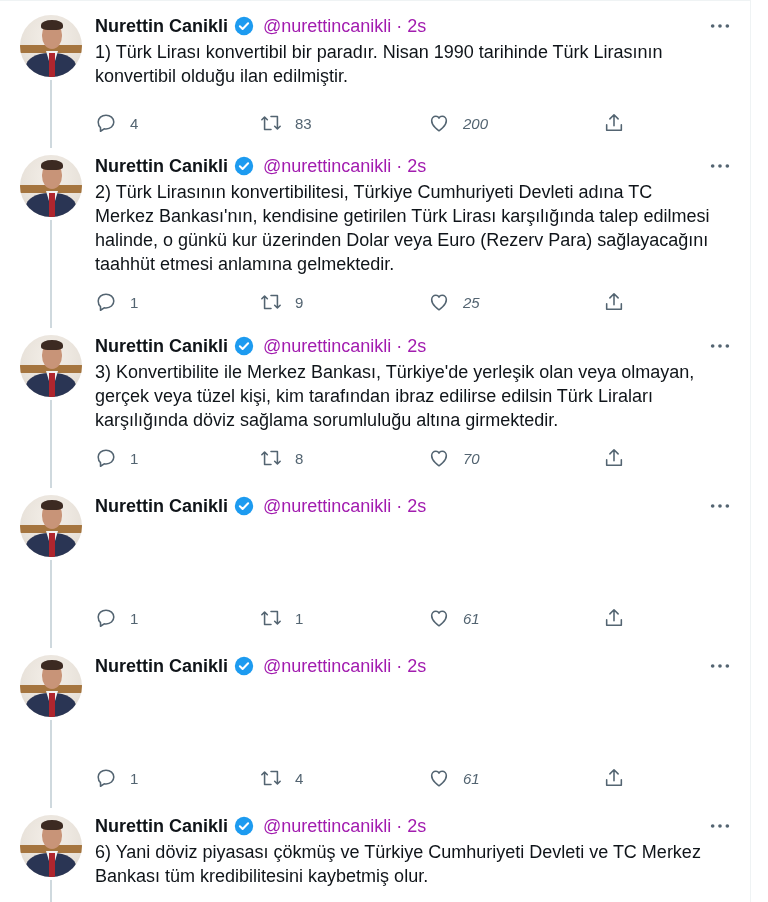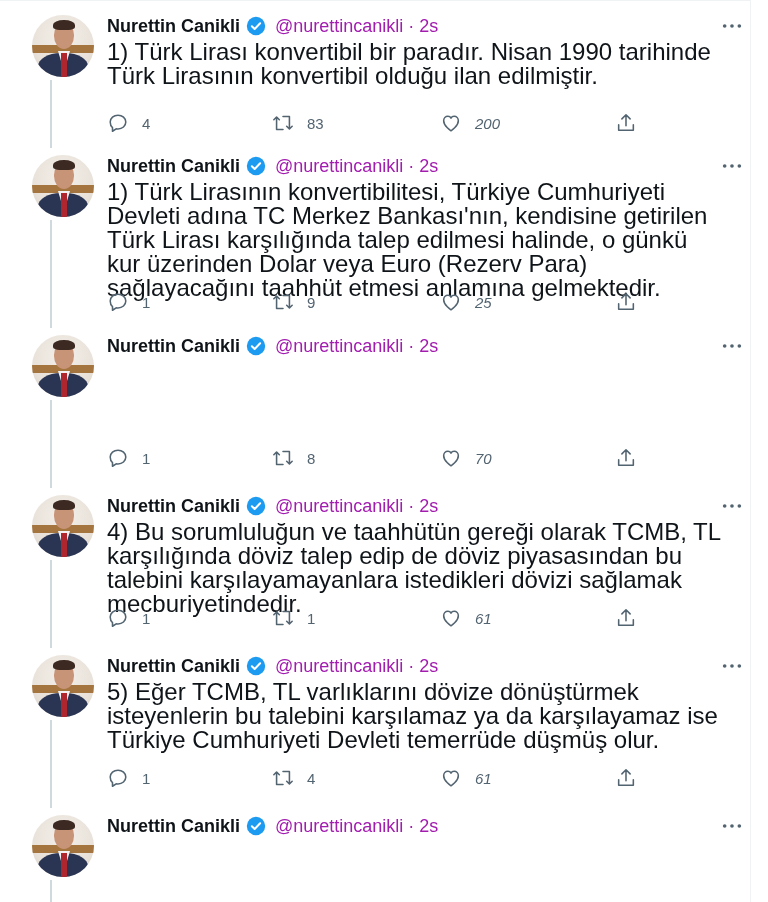--- a/index.html
+++ b/index.html
@@ -1,40 +1,40 @@
 <!DOCTYPE html>
 <html><head>
 <meta charset="utf-8">
 <style>
   * { box-sizing: border-box; margin: 0; padding: 0; }
   html, body { width: 768px; height: 902px; overflow: hidden; background: #ffffff; }
   body { font-family: "Liberation Sans", "DejaVu Sans", sans-serif; color: #0f1419; position: relative; }
   .frame { position: absolute; left: 0; top: 0; width: 751px; height: 902px; border-right: 1px solid #eff3f4; }
   .topline { position: absolute; left: 0; top: 0; width: 751px; height: 1px; background: #eff3f4; }
-  .tweet { position: absolute; left: 12px; width: 738px; }
+  .tweet { position: absolute; left: 0; width: 738px; }
   .avatar-col { position: absolute; left: 20px; top: 0; width: 62px; }
   .avatar {
     width: 62px; height: 62px; border-radius: 50%; overflow: hidden; position: relative;
     background: radial-gradient(circle at 50% 35%, #f4efe9 0%, #e8e2da 60%, #d8d0c6 100%);
   }
   .avatar .wall { position: absolute; left: 0; top: 30px; width: 62px; height: 8px; background: #a5753f; }
   .avatar .head { position: absolute; left: 22px; top: 8px; width: 20px; height: 26px; border-radius: 45% 45% 50% 50%; background: #c89478; }
   .avatar .hair { position: absolute; left: 21px; top: 5px; width: 22px; height: 10px; border-radius: 50% 50% 30% 30%; background: #3c2a22; }
   .avatar .suit { position: absolute; left: 6px; top: 38px; width: 50px; height: 30px; border-radius: 45% 45% 0 0; background: #2a3554; }
   .avatar .shirt { position: absolute; left: 26px; top: 36px; width: 12px; height: 20px; background: #f2f2f2; clip-path: polygon(0 0,100% 0,50% 100%); }
   .avatar .tie { position: absolute; left: 29px; top: 38px; width: 6px; height: 24px; background: #b0262e; }
   .thread-line { position: absolute; left: 50px; width: 2px; background: #cfd9de; }
   .content { position: absolute; left: 95px; top: 0; width: 640px; }
   .header { height: 22px; display: flex; align-items: center; font-size: 18px; line-height: 22px; white-space: nowrap; }
   .name { font-weight: bold; color: #0f1419; }
   .verified { display: inline-block; width: 22px; height: 22px; margin-left: 5px; margin-right: 8px; }
   .handle, .dot, .time { color: #a21caf; }
   .dot { margin: 0 5px; }
   .more { position: absolute; right: 0; top: 0; width: 30px; height: 22px; display: flex; align-items: center; justify-content: center; }
-  .text { margin-top: 3px; font-size: 24px; line-height: 24px; color: #0f1419; width: 620px; }
+  .text { margin-top: 3px; font-size: 18px; line-height: 24px; color: #0f1419; width: 620px; }
   .actions { position: absolute; left: 0; height: 24px; width: 560px; }
   .action { position: absolute; top: 0; display: flex; align-items: center; height: 24px; color: #536471; font-size: 15px; }
   .action svg { width: 22px; height: 22px; }
   .action .count { margin-left: 13px; }
   .a-reply { left: 0; }
   .a-rt { left: 165px; }
   .a-like { left: 333px; font-style: italic; }
   .a-share { left: 508px; }
 </style>
 </head>
@@ -134,21 +134,21 @@
       <span class="dot">·</span>
       <span class="time">2s</span>
     </div>
     <div class="more">
       <svg viewBox="0 0 24 8" width="22" height="8">
             <circle cx="4" cy="4" r="2" fill="#536471"></circle>
             <circle cx="12" cy="4" r="2" fill="#536471"></circle>
             <circle cx="20" cy="4" r="2" fill="#536471"></circle>
           </svg>
     </div>
-    <div class="text">1) Türk Lirasının konvertibilitesi, Türkiye Cumhuriyeti Devleti adına TC Merkez Bankası'nın, kendisine getirilen Türk Lirası karşılığında talep edilmesi halinde, o günkü kur üzerinden Dolar veya Euro (Rezerv Para) sağlayacağını taahhüt etmesi anlamına gelmektedir.</div>
+    <div class="text">2) Türk Lirasının konvertibilitesi, Türkiye Cumhuriyeti Devleti adına TC Merkez Bankası'nın, kendisine getirilen Türk Lirası karşılığında talep edilmesi halinde, o günkü kur üzerinden Dolar veya Euro (Rezerv Para) sağlayacağını taahhüt etmesi anlamına gelmektedir.</div>
     <div class="actions" style="top: 135px;">
       <div class="action a-reply">
         <svg viewBox="0 0 24 24">
               <path d="M12 3.5c4.7 0 8.5 3.2 8.5 7.5s-3.8 7.5-8.5 7.5c-.7 0-1.4-.1-2-.2L6 21v-4C4.2 15.6 3.5 13.4 3.5 11 3.5 6.7 7.3 3.5 12 3.5z" fill="none" stroke="#536471" stroke-width="1.7" stroke-linejoin="round"></path>
             </svg>
         <span class="count">1</span>
       </div>
       <div class="action a-rt">
         <svg viewBox="0 0 24 24">
               <path d="M5 19V7.5M5 5.5l-3 3M5 5.5l3 3M5 19h7" fill="none" stroke="#536471" stroke-width="1.7" stroke-linecap="round" stroke-linejoin="round"></path>
@@ -194,20 +194,21 @@
       <span class="dot">·</span>
       <span class="time">2s</span>
     </div>
     <div class="more">
       <svg viewBox="0 0 24 8" width="22" height="8">
             <circle cx="4" cy="4" r="2" fill="#536471"></circle>
             <circle cx="12" cy="4" r="2" fill="#536471"></circle>
             <circle cx="20" cy="4" r="2" fill="#536471"></circle>
           </svg>
     </div>
+    <div class="text">3) Konvertibilite ile Merkez Bankası, Türkiye'de yerleşik olan veya olmayan, gerçek veya tüzel kişi, kim tarafından ibraz edilirse edilsin Türk Liraları karşılığında döviz sağlama sorumluluğu altına girmektedir.</div>
     <div class="actions" style="top: 111px;">
       <div class="action a-reply">
         <svg viewBox="0 0 24 24">
               <path d="M12 3.5c4.7 0 8.5 3.2 8.5 7.5s-3.8 7.5-8.5 7.5c-.7 0-1.4-.1-2-.2L6 21v-4C4.2 15.6 3.5 13.4 3.5 11 3.5 6.7 7.3 3.5 12 3.5z" fill="none" stroke="#536471" stroke-width="1.7" stroke-linejoin="round"></path>
             </svg>
         <span class="count">1</span>
       </div>
       <div class="action a-rt">
         <svg viewBox="0 0 24 24">
               <path d="M5 19V7.5M5 5.5l-3 3M5 5.5l3 3M5 19h7" fill="none" stroke="#536471" stroke-width="1.7" stroke-linecap="round" stroke-linejoin="round"></path>
@@ -253,21 +254,20 @@
       <span class="dot">·</span>
       <span class="time">2s</span>
     </div>
     <div class="more">
       <svg viewBox="0 0 24 8" width="22" height="8">
             <circle cx="4" cy="4" r="2" fill="#536471"></circle>
             <circle cx="12" cy="4" r="2" fill="#536471"></circle>
             <circle cx="20" cy="4" r="2" fill="#536471"></circle>
           </svg>
     </div>
-    <div class="text">4) Bu sorumluluğun ve taahhütün gereği olarak TCMB, TL karşılığında döviz talep edip de döviz piyasasından bu talebini karşılayamayanlara istedikleri dövizi sağlamak mecburiyetindedir.</div>
     <div class="actions" style="top: 111px;">
       <div class="action a-reply">
         <svg viewBox="0 0 24 24">
               <path d="M12 3.5c4.7 0 8.5 3.2 8.5 7.5s-3.8 7.5-8.5 7.5c-.7 0-1.4-.1-2-.2L6 21v-4C4.2 15.6 3.5 13.4 3.5 11 3.5 6.7 7.3 3.5 12 3.5z" fill="none" stroke="#536471" stroke-width="1.7" stroke-linejoin="round"></path>
             </svg>
         <span class="count">1</span>
       </div>
       <div class="action a-rt">
         <svg viewBox="0 0 24 24">
               <path d="M5 19V7.5M5 5.5l-3 3M5 5.5l3 3M5 19h7" fill="none" stroke="#536471" stroke-width="1.7" stroke-linecap="round" stroke-linejoin="round"></path>
@@ -313,21 +313,20 @@
       <span class="dot">·</span>
       <span class="time">2s</span>
     </div>
     <div class="more">
       <svg viewBox="0 0 24 8" width="22" height="8">
             <circle cx="4" cy="4" r="2" fill="#536471"></circle>
             <circle cx="12" cy="4" r="2" fill="#536471"></circle>
             <circle cx="20" cy="4" r="2" fill="#536471"></circle>
           </svg>
     </div>
-    <div class="text">5) Eğer TCMB, TL varlıklarını dövize dönüştürmek isteyenlerin bu talebini karşılamaz ya da karşılayamaz ise Türkiye Cumhuriyeti Devleti temerrüde düşmüş olur.</div>
     <div class="actions" style="top: 111px;">
       <div class="action a-reply">
         <svg viewBox="0 0 24 24">
               <path d="M12 3.5c4.7 0 8.5 3.2 8.5 7.5s-3.8 7.5-8.5 7.5c-.7 0-1.4-.1-2-.2L6 21v-4C4.2 15.6 3.5 13.4 3.5 11 3.5 6.7 7.3 3.5 12 3.5z" fill="none" stroke="#536471" stroke-width="1.7" stroke-linejoin="round"></path>
             </svg>
         <span class="count">1</span>
       </div>
       <div class="action a-rt">
         <svg viewBox="0 0 24 24">
               <path d="M5 19V7.5M5 5.5l-3 3M5 5.5l3 3M5 19h7" fill="none" stroke="#536471" stroke-width="1.7" stroke-linecap="round" stroke-linejoin="round"></path>
@@ -373,16 +372,17 @@
       <span class="dot">·</span>
       <span class="time">2s</span>
     </div>
     <div class="more">
       <svg viewBox="0 0 24 8" width="22" height="8">
             <circle cx="4" cy="4" r="2" fill="#536471"></circle>
             <circle cx="12" cy="4" r="2" fill="#536471"></circle>
             <circle cx="20" cy="4" r="2" fill="#536471"></circle>
           </svg>
     </div>
+    <div class="text">6) Yani döviz piyasası çökmüş ve Türkiye Cumhuriyeti Devleti ve TC Merkez Bankası tüm kredibilitesini kaybetmiş olur.</div>
 
   </div>
 </div>
 </div>
 
 </body></html>

